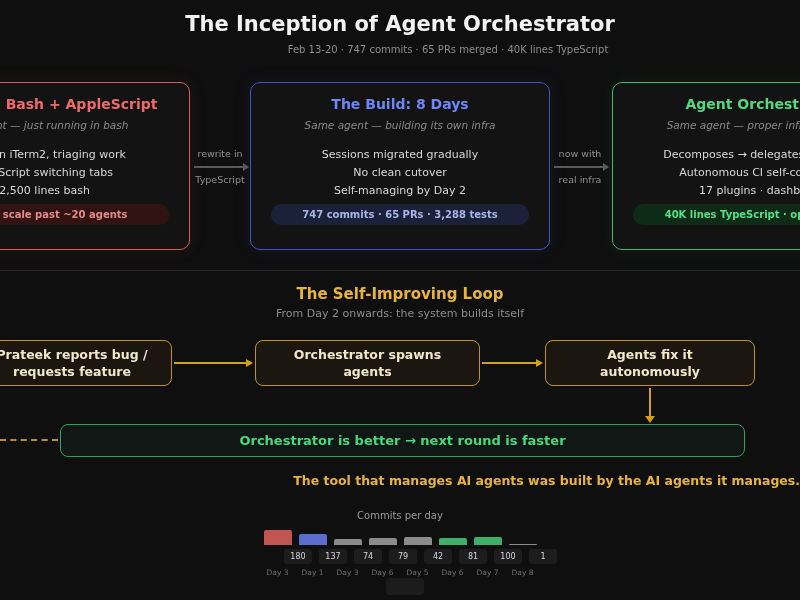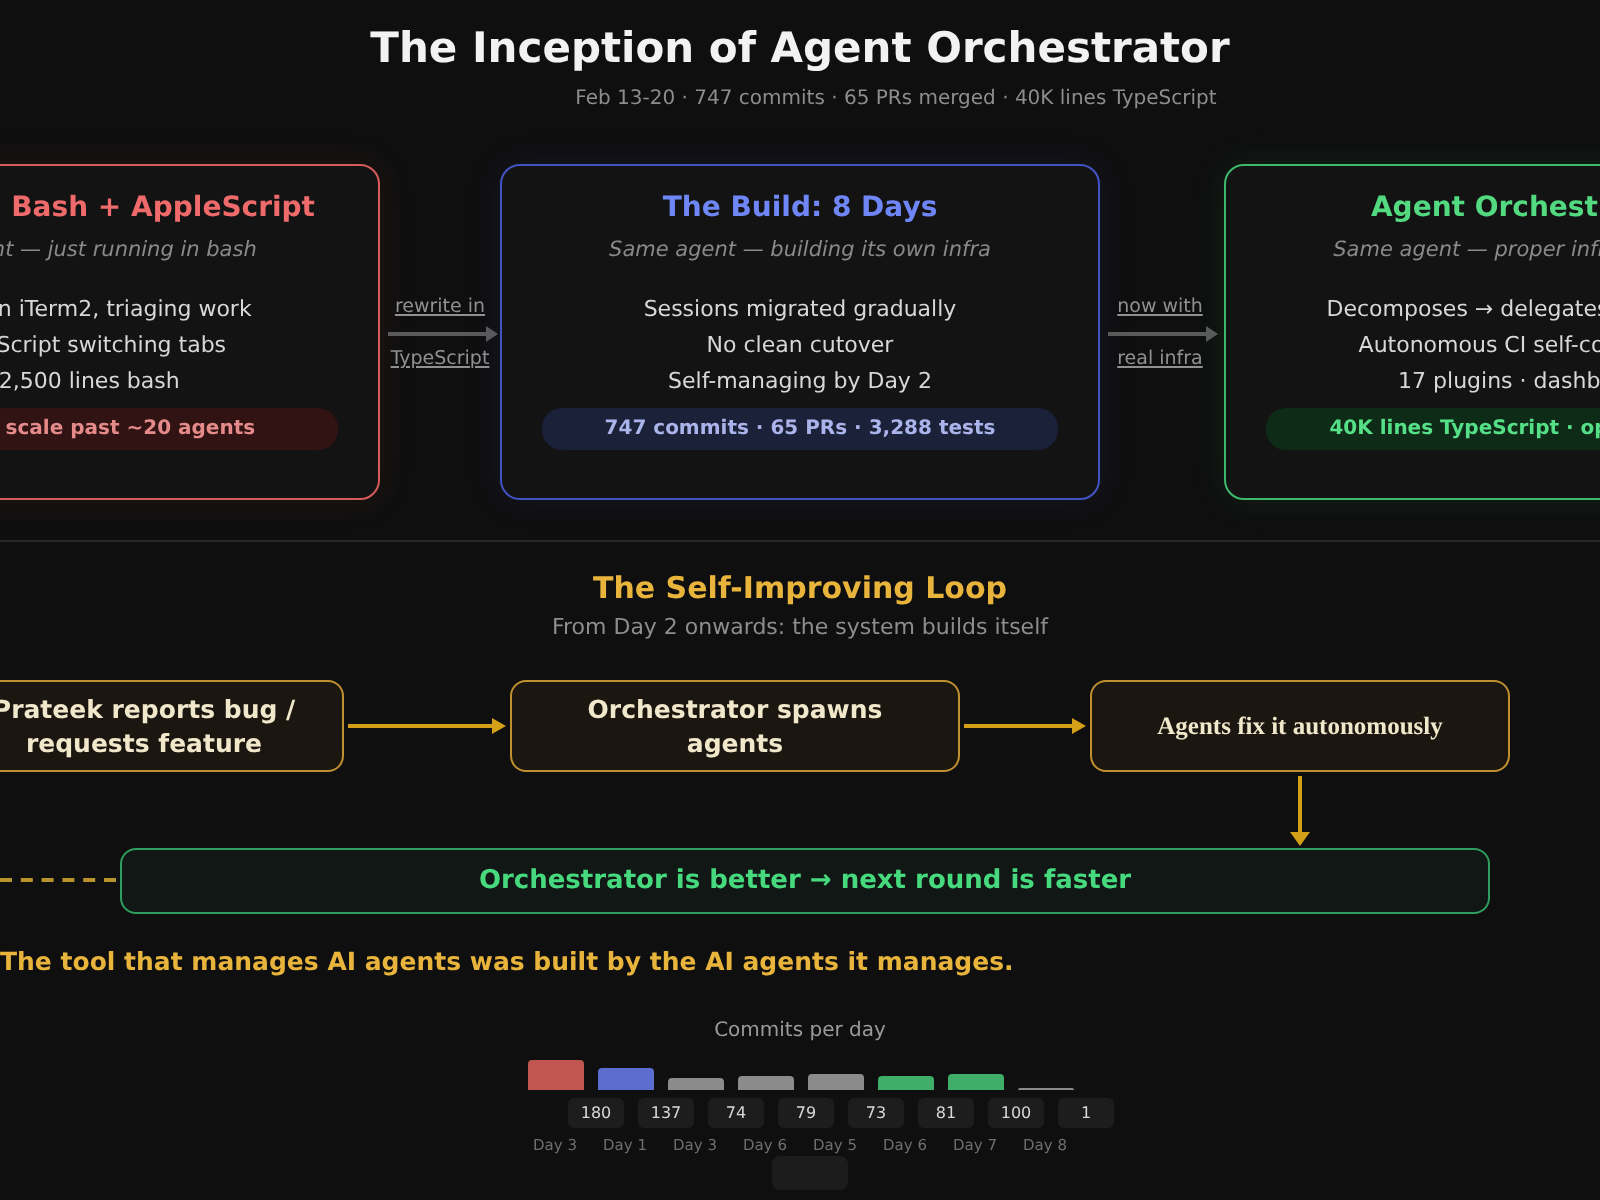--- a/index.html
+++ b/index.html
@@ -24,50 +24,50 @@
   .card-green .card-title{color:#53d97f;}
   .card-sub{margin-top:7px;font-size:10.5px;font-style:italic;color:#8a8a8a;white-space:nowrap;}
   .card-lines{margin-top:15px;font-size:11px;color:#d8d8d8;line-height:18px;}
   .card-lines div{white-space:nowrap;}
   .badge{position:absolute;left:20px;right:20px;bottom:24px;border-radius:10px;
          font-size:10px;font-weight:bold;padding:5px 2px;white-space:nowrap;overflow:hidden;}
   .card-red  .badge{background:#321313;color:#e58a8a;}
   .card-blue .badge{background:#1b2138;color:#aab4ea;}
   .card-green .badge{background:#0e2b18;color:#55e087;}
   
-  .connector{top:148px;width:56px;text-align:center;font-size:9.5px;color:#909090;text-decoration:underline;}
+  .connector{top:148px;width:56px;text-align:center;font-size:9.5px;color:#909090;}
   .conn-line{position:relative;height:2px;background:#5a5a5a;margin:7px 4px 6px 2px;}
   .conn-line:after{content:"";position:absolute;right:-5px;top:-3px;
     border-left:6px solid #5a5a5a;border-top:4px solid transparent;border-bottom:4px solid transparent;}
   .conn-1{left:192px;}
   .conn-2{left:552px;}
   
   .divider{top:270px;left:0;width:800px;height:1px;background:#272727;}
   
   .loop-title{top:285px;left:0;width:800px;text-align:center;font-size:15px;font-weight:bold;color:#e8b43c;}
   .loop-subtitle{top:307px;left:0;width:800px;text-align:center;font-size:11px;color:#8d8d8d;}
   .step{top:340px;height:46px;box-sizing:border-box;border:1.5px solid #c09030;border-radius:8px;
         background:rgba(192,144,48,.07);color:#f1e7cb;font-weight:bold;font-size:12.5px;
         display:flex;align-items:center;justify-content:center;text-align:center;padding:0 12px;line-height:17px;}
   .step-1{left:-28px;width:200px;}
   .step-2{left:255px;width:225px;}
-  .step-3{left:545px;width:210px;font-family:Liberation Serif, serif;}
+  .step-3{left:545px;width:210px;}
   .harrow{top:362px;height:2px;background:#d4a017;}
   .harrow:after{content:"";position:absolute;right:-5px;top:-3px;
     border-left:7px solid #d4a017;border-top:4px solid transparent;border-bottom:4px solid transparent;}
   .harrow-1{left:174px;width:74px;}
   .harrow-2{left:482px;width:56px;}
   .varrow{left:649px;top:388px;width:2px;height:30px;background:#d4a017;}
   .varrow:after{content:"";position:absolute;left:-4px;bottom:-5px;
     border-top:7px solid #d4a017;border-left:5px solid transparent;border-right:5px solid transparent;}
   .result{left:60px;top:424px;width:685px;height:33px;box-sizing:border-box;border:1.5px solid #2f9e5f;
           border-radius:8px;background:rgba(47,158,95,.06);color:#46d97d;font-weight:bold;font-size:13px;
           display:flex;align-items:center;justify-content:center;}
   .loopback{left:0;top:439px;width:58px;border-top:2px dashed #b8922a;}
-  .statement{top:473px;left:0;width:800px;text-align:left;font-size:12.5px;font-weight:bold;color:#e8b43c;}
+  .statement{top:473px;left:0;width:800px;text-align:right;font-size:12.5px;font-weight:bold;color:#e8b43c;}
   
   .chart{top:510px;left:0;width:800px;text-align:center;}
   .chart-title{font-size:10px;color:#9a9a9a;margin-bottom:8px;}
   .row{display:flex;justify-content:center;align-items:flex-end;gap:7px;}
   .bars{height:16px;}
   .bar{width:28px;border-radius:2px 2px 0 0;}
   .vals{margin-top:4px;align-items:center;margin-left:41px;}
   .val{width:28px;background:#1d1d1d;color:#d8d8d8;font-size:8px;padding:3px 0;border-radius:3px;}
   .days{margin-top:4px;}
   .day{width:28px;font-size:7.5px;color:#6e6e6e;}
@@ -151,21 +151,21 @@
       <div class="bar" style="height: 8px; background: rgb(139, 139, 139);"></div>
       <div class="bar" style="height: 7px; background: rgb(63, 174, 104);"></div>
       <div class="bar" style="height: 8px; background: rgb(63, 174, 104);"></div>
       <div class="bar" style="height: 1px; background: rgb(139, 139, 139);"></div>
     </div>
   <div class="row vals">
       <div class="val">180</div>
       <div class="val">137</div>
       <div class="val">74</div>
       <div class="val">79</div>
-      <div class="val">73</div>
+      <div class="val">42</div>
       <div class="val">81</div>
       <div class="val">100</div>
       <div class="val">1</div>
     </div>
   <div class="row days">
       <div class="day">Day 3</div>
       <div class="day">Day 1</div>
       <div class="day">Day 3</div>
       <div class="day">Day 6</div>
       <div class="day">Day 5</div>

